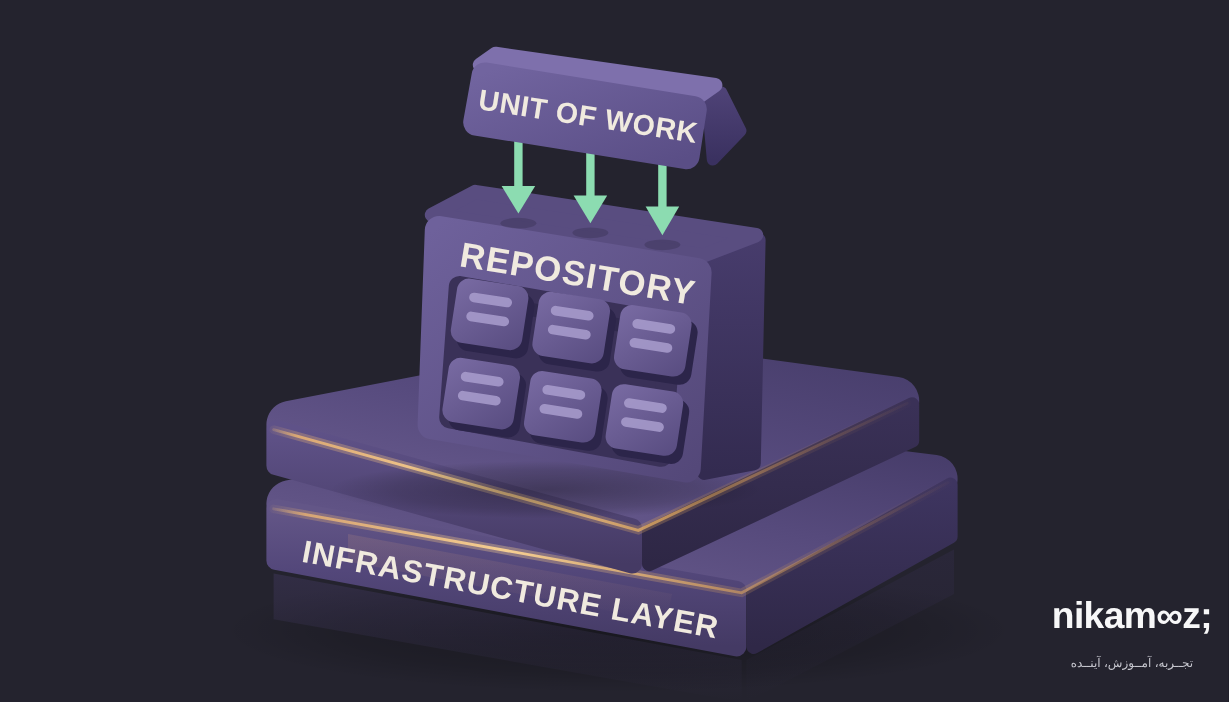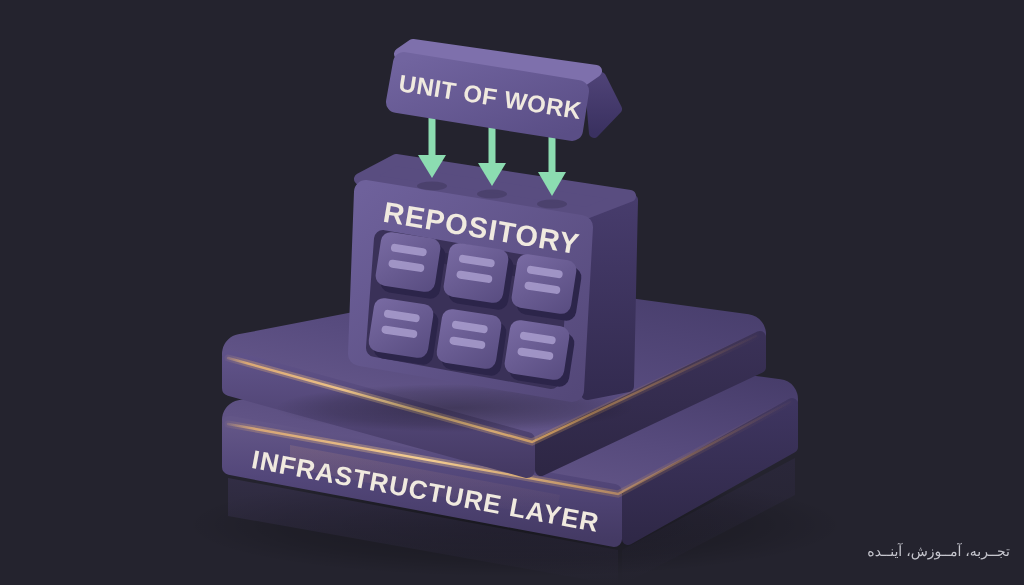--- a/index.html
+++ b/index.html
@@ -25,24 +25,24 @@
   }
   .logo .wordmark{
     font-size:31px;
     font-weight:700;
     letter-spacing:-0.5px;
     line-height:1;
     white-space:nowrap;
   }
   .logo .tagline{
     direction:rtl;
-    font-size:14px;
+    font-size:10px;
     color:#c6c6ce;
     letter-spacing:2px;
-    margin-top:3px;
+    margin-top:19px;
     white-space:nowrap;
   }
 </style>
 </head>
 <body>
 
 <div class="stage">
   <svg class="scene-svg" width="1024" height="585" viewBox="0 0 1024 585">
     <defs>
       <radialGradient id="gShadow" cx="50%" cy="50%" r="50%">
@@ -221,15 +221,16 @@
 
     <g>
       <path d="M590,87 L601,77 L617,109 L594,133 Z" fill="url(#gUowSide)" stroke="url(#gUowSide)" stroke-width="10" stroke-linejoin="round"></path>
       <path d="M400,54 L583,80 L596,71 L413,45 Z" fill="#7e70ac" stroke="#7e70ac" stroke-width="12" stroke-linejoin="round"></path>
       <path d="M404,63 L578,91 L572,130 L397,102 Z" fill="url(#gUowFront)" stroke="url(#gUowFront)" stroke-width="22" stroke-linejoin="round"></path>
       <text class="svg-label" x="489" y="105" font-size="24" letter-spacing="0.5" text-anchor="middle" transform="rotate(8.8 489 105)">UNIT OF WORK</text>
     </g>
   </svg>
 
   <div class="logo">
+    <div class="wordmark">nikam∞z;</div>
     <div class="tagline">تجــربه، آمــوزش، آینــده</div>
   </div>
 </div>
 
 </body></html>

